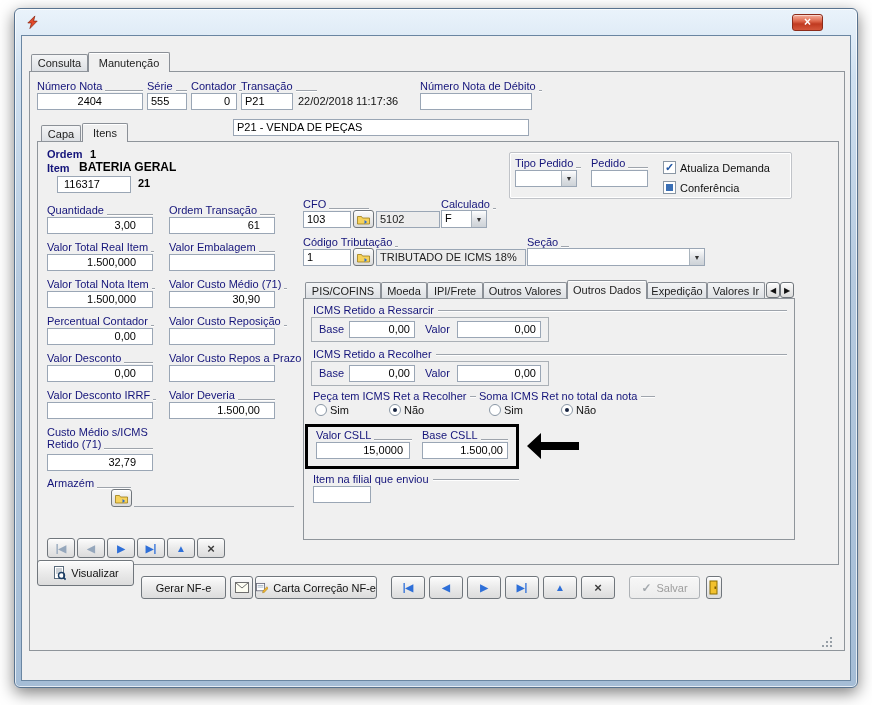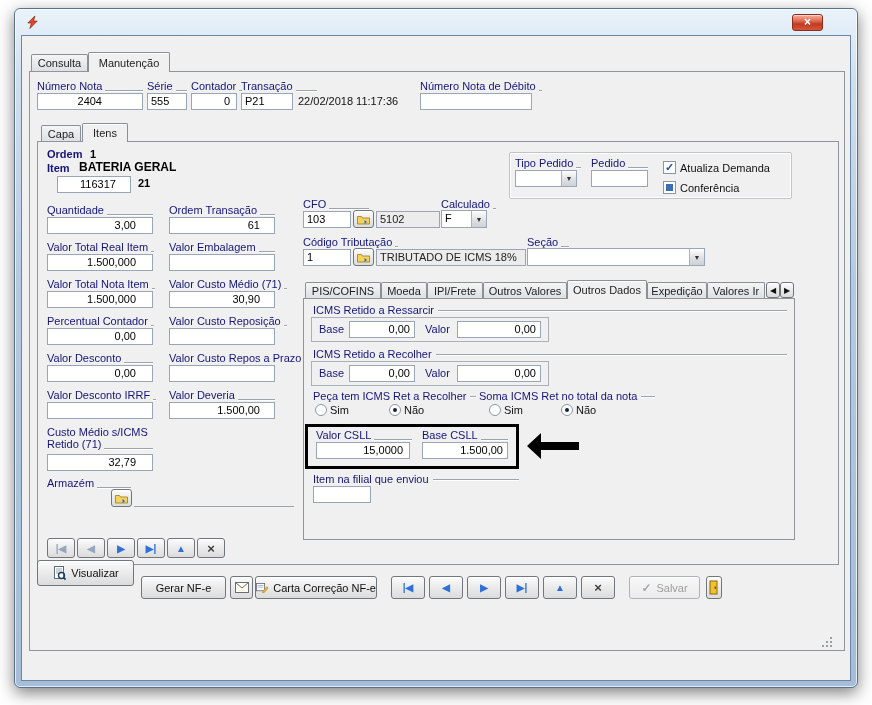--- a/index.html
+++ b/index.html
@@ -93,30 +93,31 @@
     <div class="lbl" style="left:125px;top:44px;width:40px">Série</div>
     <div class="lbl" style="left:169px;top:44px;width:46px">Contador</div>
     <div class="lbl" style="left:219px;top:44px;width:76px">Transação</div>
     <div class="lbl" style="left:398px;top:44px;width:112px">Número Nota de Débito</div>
     <div class="field num" style="left:15px;top:57px;width:106px;padding-right:40px">2404</div>
     <div class="field" style="left:125px;top:57px;width:40px">555</div>
     <div class="field num" style="left:169px;top:57px;width:46px;padding-right:6px">0</div>
     <div class="field" style="left:219px;top:57px;width:52px">P21</div>
     <div class="ptext" style="left:276px;top:59px">22/02/2018 11:17:36</div>
     <div class="field" style="left:398px;top:57px;width:112px"></div>
+    <div class="field" style="left:211px;top:83px;width:296px">P21 - VENDA DE PEÇAS</div>
 
     <div class="panel" style="left:15px;top:105px;width:802px;height:424px"></div>
     <div class="tab" style="left:19px;top:89px;width:40px;height:16px">Capa</div>
     <div class="tab active" style="left:60px;top:87px;width:46px;height:19px">Itens</div>
 
     <span class="nlbl b" style="left:25px;top:112px">Ordem</span>
     <span class="val b" style="left:68px;top:112px">1</span>
     <span class="nlbl b" style="left:25px;top:126px">Item</span>
     <span class="val b big" style="left:57px;top:124px">BATERIA GERAL</span>
-    <div class="field" style="left:35px;top:140px;width:74px;padding-left:22px">116317</div>
+    <div class="field" style="left:35px;top:140px;width:74px;padding-left:6px">116317</div>
     <span class="val b" style="left:116px;top:141px">21</span>
 
     <div class="gbox" style="left:487px;top:116px;width:283px;height:47px"></div>
     <div class="lbl" style="left:493px;top:121px;width:66px">Tipo Pedido</div>
     <div class="combo" style="left:493px;top:134px;width:62px;height:17px">
       <span class="cval"></span>
       <span class="cbtn">▼</span>
     </div>
     <div class="lbl" style="left:569px;top:121px;width:57px">Pedido</div>
     <div class="field" style="left:569px;top:134px;width:57px"></div>

